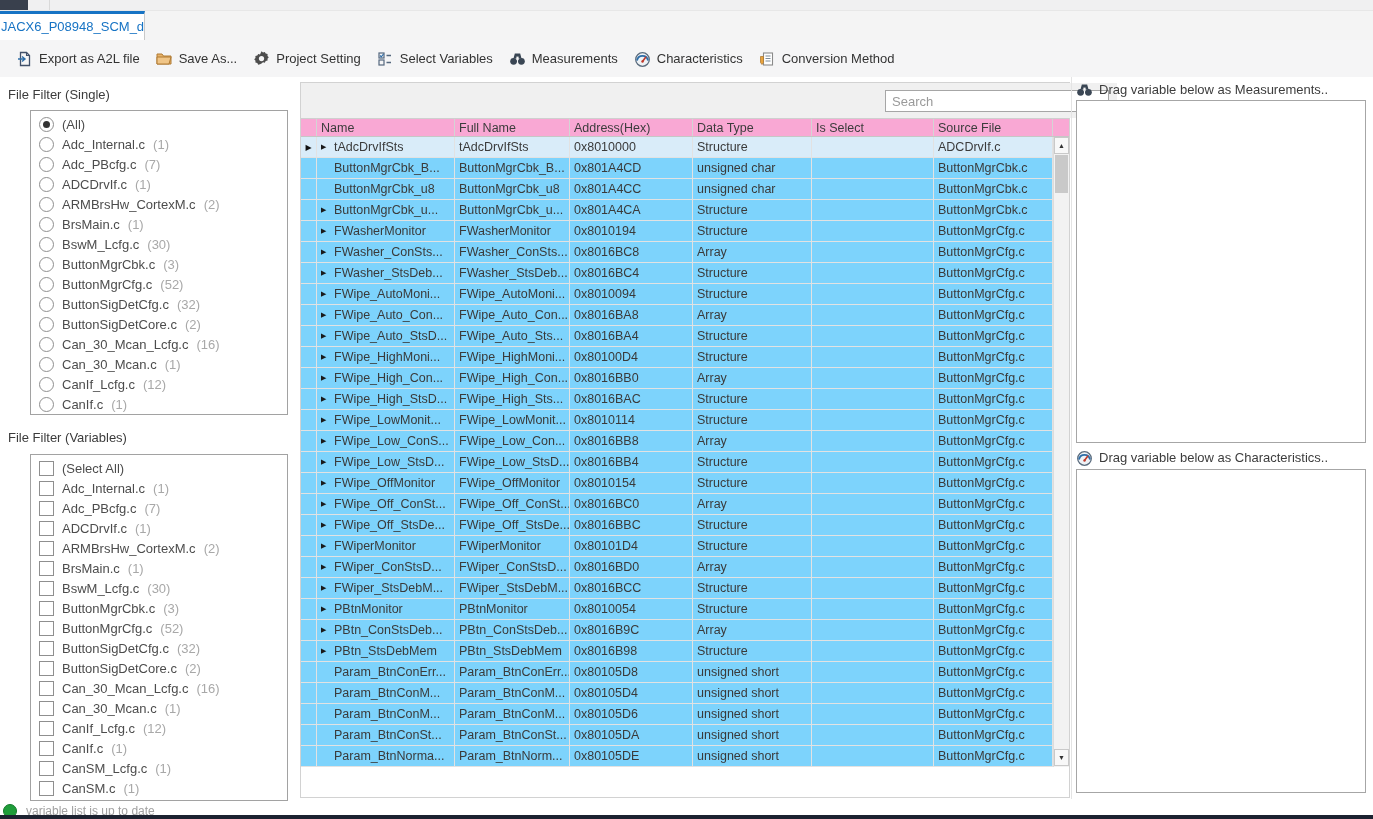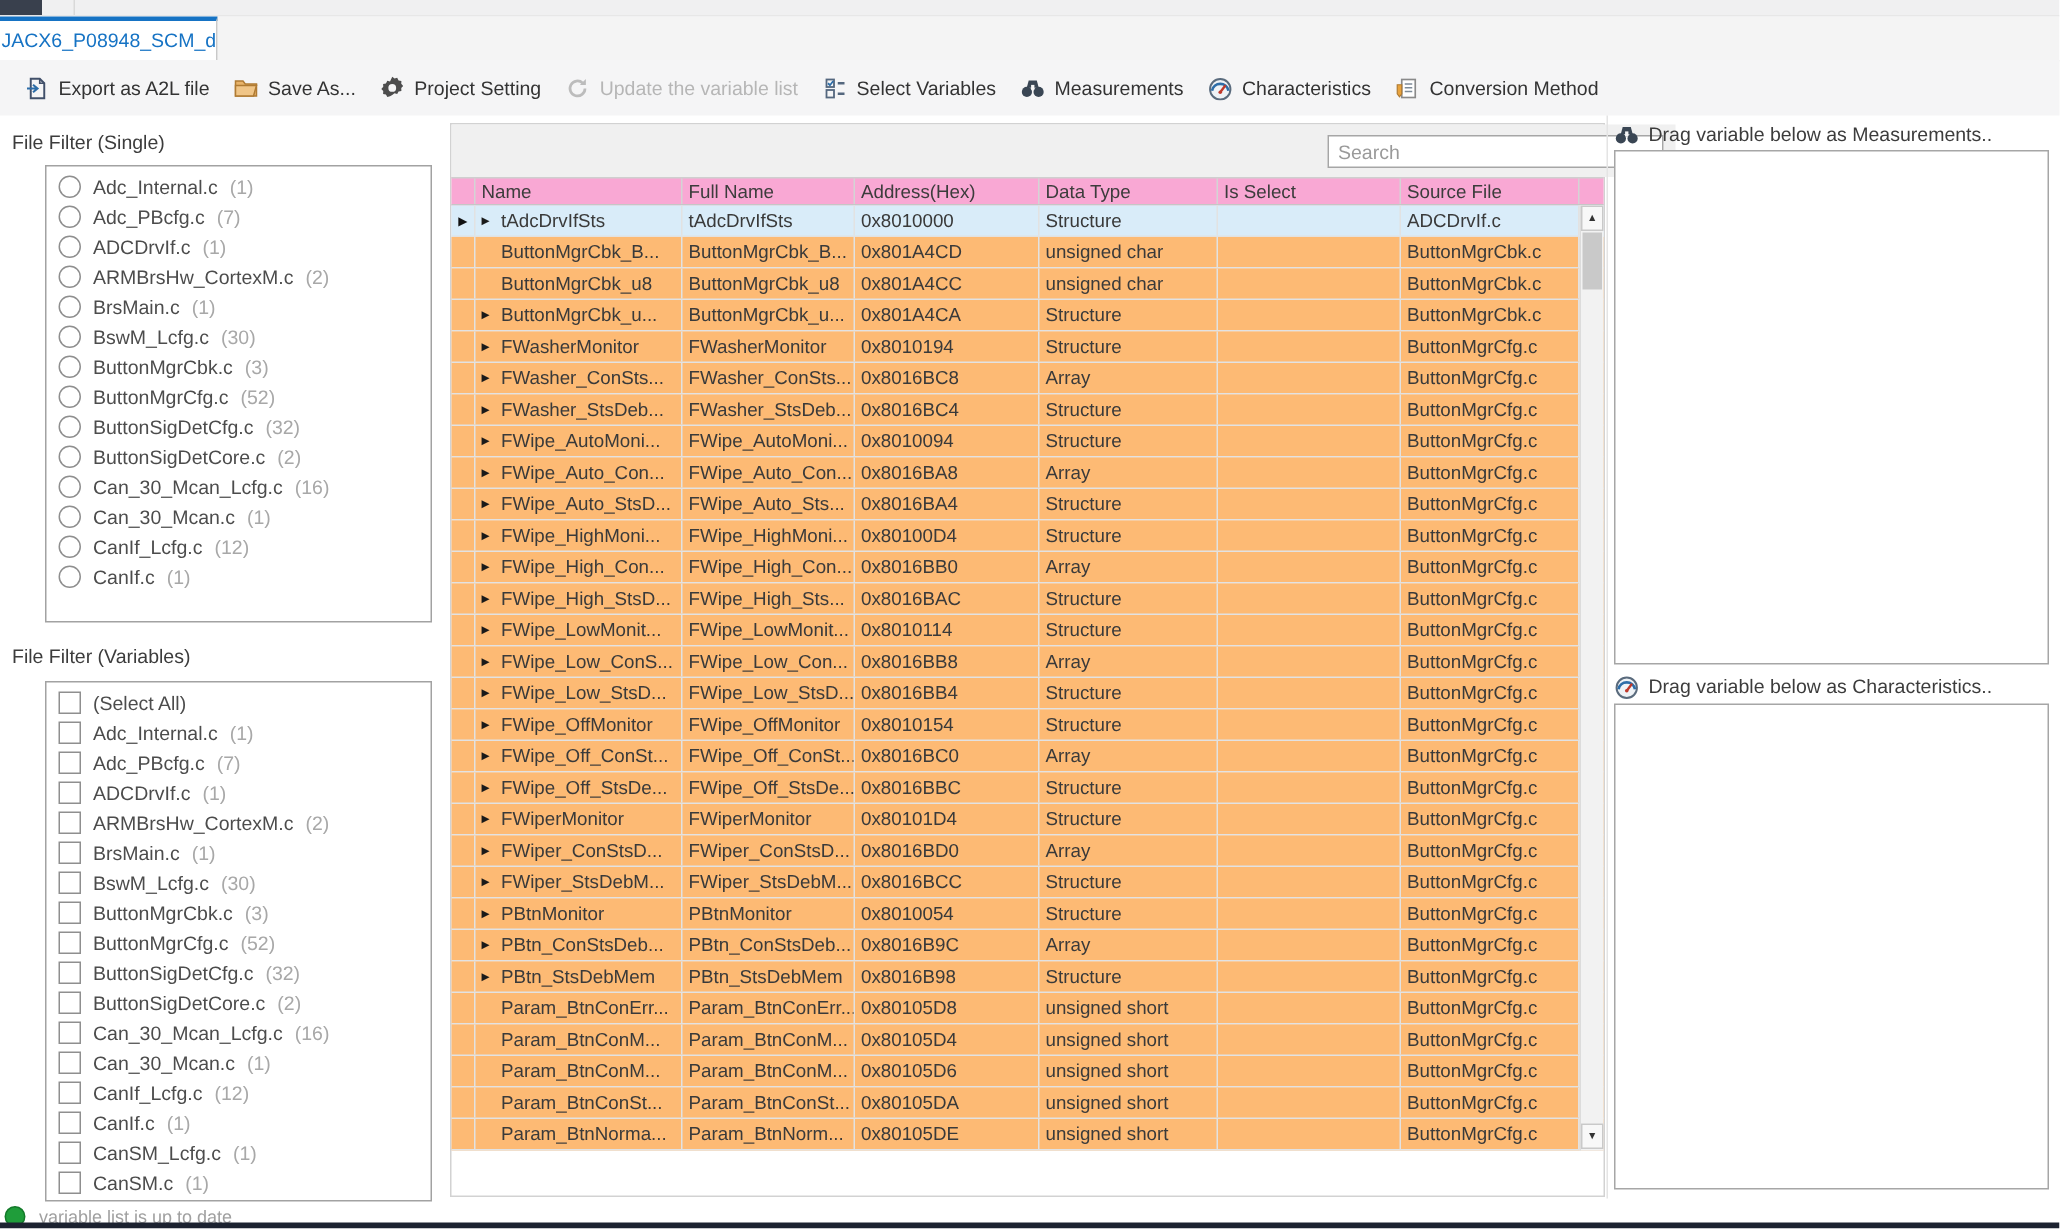--- a/index.html
+++ b/index.html
@@ -34,21 +34,21 @@
   .center{position:absolute;left:300px;top:82px;width:770px;height:716px;background:#ffffff;
           border:1px solid #d2d2d2;box-sizing:border-box;}
   .searchstrip{position:absolute;left:0;top:0;width:768px;height:35px;background:#f0f0f0;padding-left:48px;}
   .search{position:absolute;right:8px;top:7px;width:210px;height:20px;border:1px solid #a6a6a6;
           font-size:13px;padding:0 6px;color:#333;font-family:"Liberation Sans",sans-serif;outline:none;background:#fff;}
   .search::placeholder{color:#9a9a9a;}
   .tablewrap{position:absolute;left:0;top:35px;width:768px;height:650px;}
   .thead{display:flex;height:19px;background:#f9a8d4;border-top:1px solid #cfcfcf;border-bottom:1px solid #c6c6c6;
          font-size:12.5px;color:#3c3c3c;box-sizing:border-box;}
   .thead .c{display:flex;align-items:center;padding:0 4px;border-right:1px solid #d4d4d4;box-sizing:border-box;}
-  .trow{display:flex;height:21px;border-bottom:1px solid #e2e2e2;font-size:12.5px;color:#3a3a3a;box-sizing:border-box;background:#fdba74;}
+  .trow{display:flex;height:21px;border-bottom:1px solid #e2e2e2;font-size:12.5px;color:#3a3a3a;box-sizing:border-box;background:#7dd3fc;}
   .trow.selected{background:#d9ecf9;}
   .trow .c{display:flex;align-items:center;padding:0 4px;border-right:1px solid #e2e2e2;box-sizing:border-box;
            white-space:nowrap;overflow:hidden;}
   .rowhdr{width:16px;flex:0 0 16px;justify-content:center;padding:0 !important;}
   .cname{width:138px;flex:0 0 138px;}
   .cfull{width:115px;flex:0 0 115px;}
   .caddr{width:123px;flex:0 0 123px;}
   .cdtype{width:119px;flex:0 0 119px;}
   .cisel{width:122px;flex:0 0 122px;}
   .csrc{width:119px;flex:0 0 119px;}
@@ -108,29 +108,20 @@
   </div>
   <div class="tbtn">
     <span class="ticon">
       <svg width="17" height="17" viewBox="0 0 17 17">
           <path d="M8.5 1.2 10 2.4l1.8-.5.9 1.7 1.9.4-.1 1.9 1.3 1.4-1.3 1.4.1 1.9-1.9.4-.9 1.7-1.8-.5-1.5 1.2L7 14.2l-1.8.5-.9-1.7-1.9-.4.1-1.9L1.2 9.3l1.3-1.4-.1-1.9 1.9-.4.9-1.7 1.8.5z" fill="#4d4d4d"></path>
           <circle cx="8.5" cy="8.6" r="2.6" fill="#f5f5f6"></circle>
         </svg>
     </span>
     <span>Project Setting</span>
   </div>
-  <div class="tbtn disabled">
-    <span class="ticon">
-      <svg width="16" height="16" viewBox="0 0 16 16">
-          <path d="M13 8a5 5 0 1 1-1.6-3.7" fill="none" stroke="#bcbcbc" stroke-width="1.8"></path>
-          <path d="M13.6 1.6v4h-4z" fill="#bcbcbc"></path>
-        </svg>
-    </span>
-    <span>Update the variable list</span>
-  </div>
   <div class="tbtn">
     <span class="ticon">
       <svg width="16" height="16" viewBox="0 0 16 16">
           <rect x="2" y="2" width="5" height="5" fill="none" stroke="#54677e" stroke-width="1.2"></rect>
           <rect x="2" y="9" width="5" height="5" fill="none" stroke="#54677e" stroke-width="1.2"></rect>
           <path d="M3 4.5 4.3 5.8 6.5 3" fill="none" stroke="#2d6da8" stroke-width="1.2"></path>
           <path d="M9.5 4.5H14M9.5 11.5H14" stroke="#54677e" stroke-width="1.6"></path>
         </svg>
     </span>
     <span>Select Variables</span>
@@ -165,20 +156,25 @@
           <path d="M1.5 5.5h3v6l-1.5 2-1.5-2z" fill="#e8a33d" stroke="#b07b33" stroke-width="0.8"></path>
         </svg>
     </span>
     <span>Conversion Method</span>
   </div>
 </div>
 
 <div class="lp-title" style="top:87px;">File Filter (Single)</div>
 <div class="listbox" style="top:110px;height:305px;">
 
+    <div class="fitem">
+      <span class="radio checked"></span>
+      <span class="flabel">(All)</span>
+      <span class="fcount"></span>
+    </div>
 
     <div class="fitem">
       <span class="radio"></span>
       <span class="flabel">Adc_Internal.c</span>
       <span class="fcount">(1)</span>
     </div>
 
     <div class="fitem">
       <span class="radio"></span>
       <span class="flabel">Adc_PBcfg.c</span>

